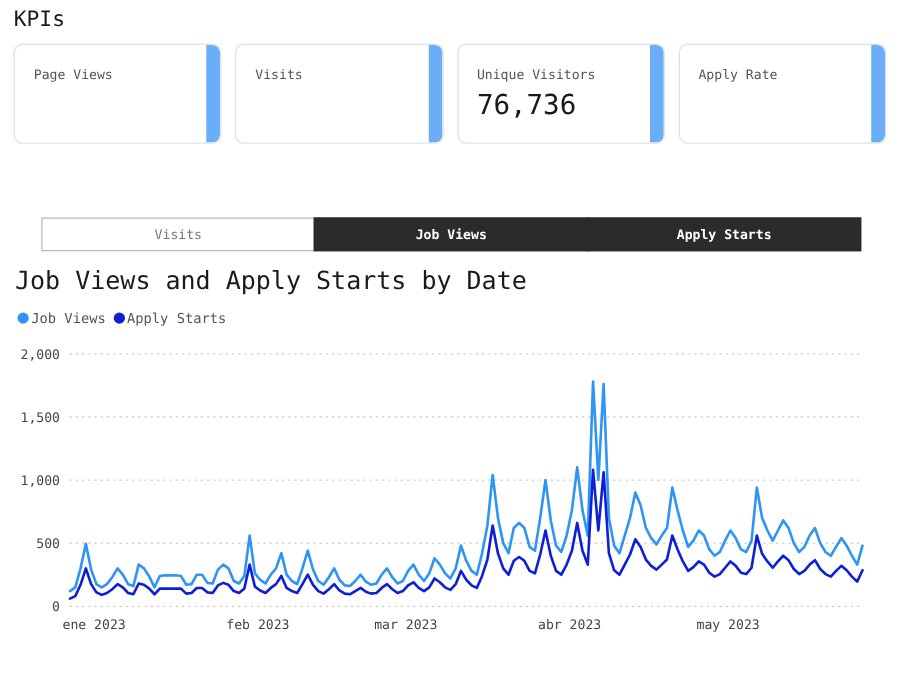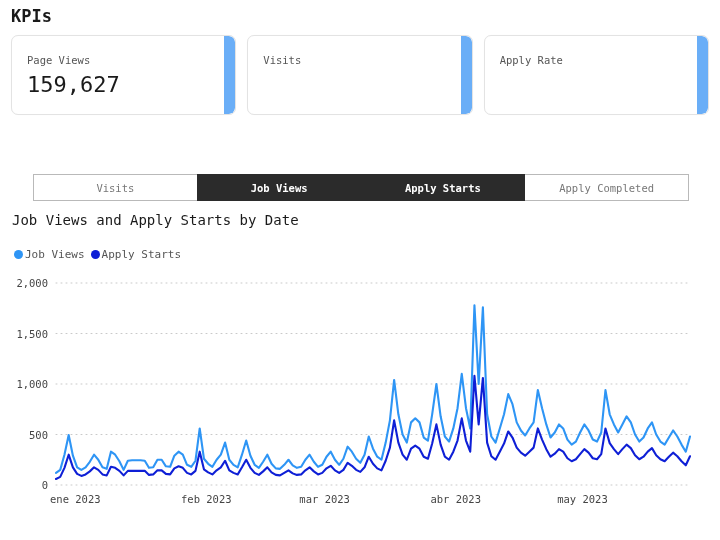--- a/index.html
+++ b/index.html
@@ -15,21 +15,21 @@
     font-family: "DejaVu Sans Mono", "Liberation Mono", monospace;
     color: #222222;
   }
 
   
   #kpi-heading {
     position: absolute;
     left: 11px;
     top: 6px;
     font-size: 17px;
-    font-weight: 700;
+    font-weight: 400;
     color: #1a1a1a;
     letter-spacing: 0px;
     white-space: nowrap;
   }
   #kpi-row {
     position: absolute;
     left: 11px;
     top: 35px;
     width: 698px;
     height: 80px;
@@ -105,21 +105,21 @@
     border-color: #2b2b2b;
     font-weight: bold;
     z-index: 2;
   }
 
   
   #chart-title {
     position: absolute;
     left: 12px;
     top: 212px;
-    font-size: 14px;
+    font-size: 20px;
     color: #1a1a1a;
     white-space: nowrap;
   }
   #chart-legend {
     position: absolute;
     left: 14px;
     top: 248px;
     display: flex;
     align-items: center;
     gap: 0px;
@@ -164,38 +164,41 @@
   }
 </style>
 </head>
 <body>
 
 <div id="kpi-heading">KPIs</div>
 
 <div id="kpi-row">
     <div class="kpi-card">
       <div class="kpi-label">Page Views</div>
-      <div class="kpi-value">159,627</div>
       <div class="kpi-accent" style="background: rgb(106, 174, 247);"></div>
     </div>
     <div class="kpi-card">
       <div class="kpi-label">Visits</div>
+      <div class="kpi-accent" style="background: rgb(106, 174, 247);"></div>
+    </div>
+    <div class="kpi-card">
+      <div class="kpi-label">Unique Visitors</div>
+      <div class="kpi-value">76,736</div>
       <div class="kpi-accent" style="background: rgb(106, 174, 247);"></div>
     </div>
     <div class="kpi-card">
       <div class="kpi-label">Apply Rate</div>
       <div class="kpi-accent" style="background: rgb(106, 174, 247);"></div>
     </div>
   </div>
 
 <div id="tab-row">
     <button class="tab-btn">Visits</button>
     <button class="tab-btn active">Job Views</button>
     <button class="tab-btn active">Apply Starts</button>
-    <button class="tab-btn">Apply Completed</button>
   </div>
 
 <div id="chart-title">Job Views and Apply Starts by Date</div>
 
 <div id="chart-legend">
     <span class="legend-item">
       <span class="legend-dot" style="background: rgb(46, 149, 245);"></span>
       <span>Job Views</span>
     </span>
     <span class="legend-item">

